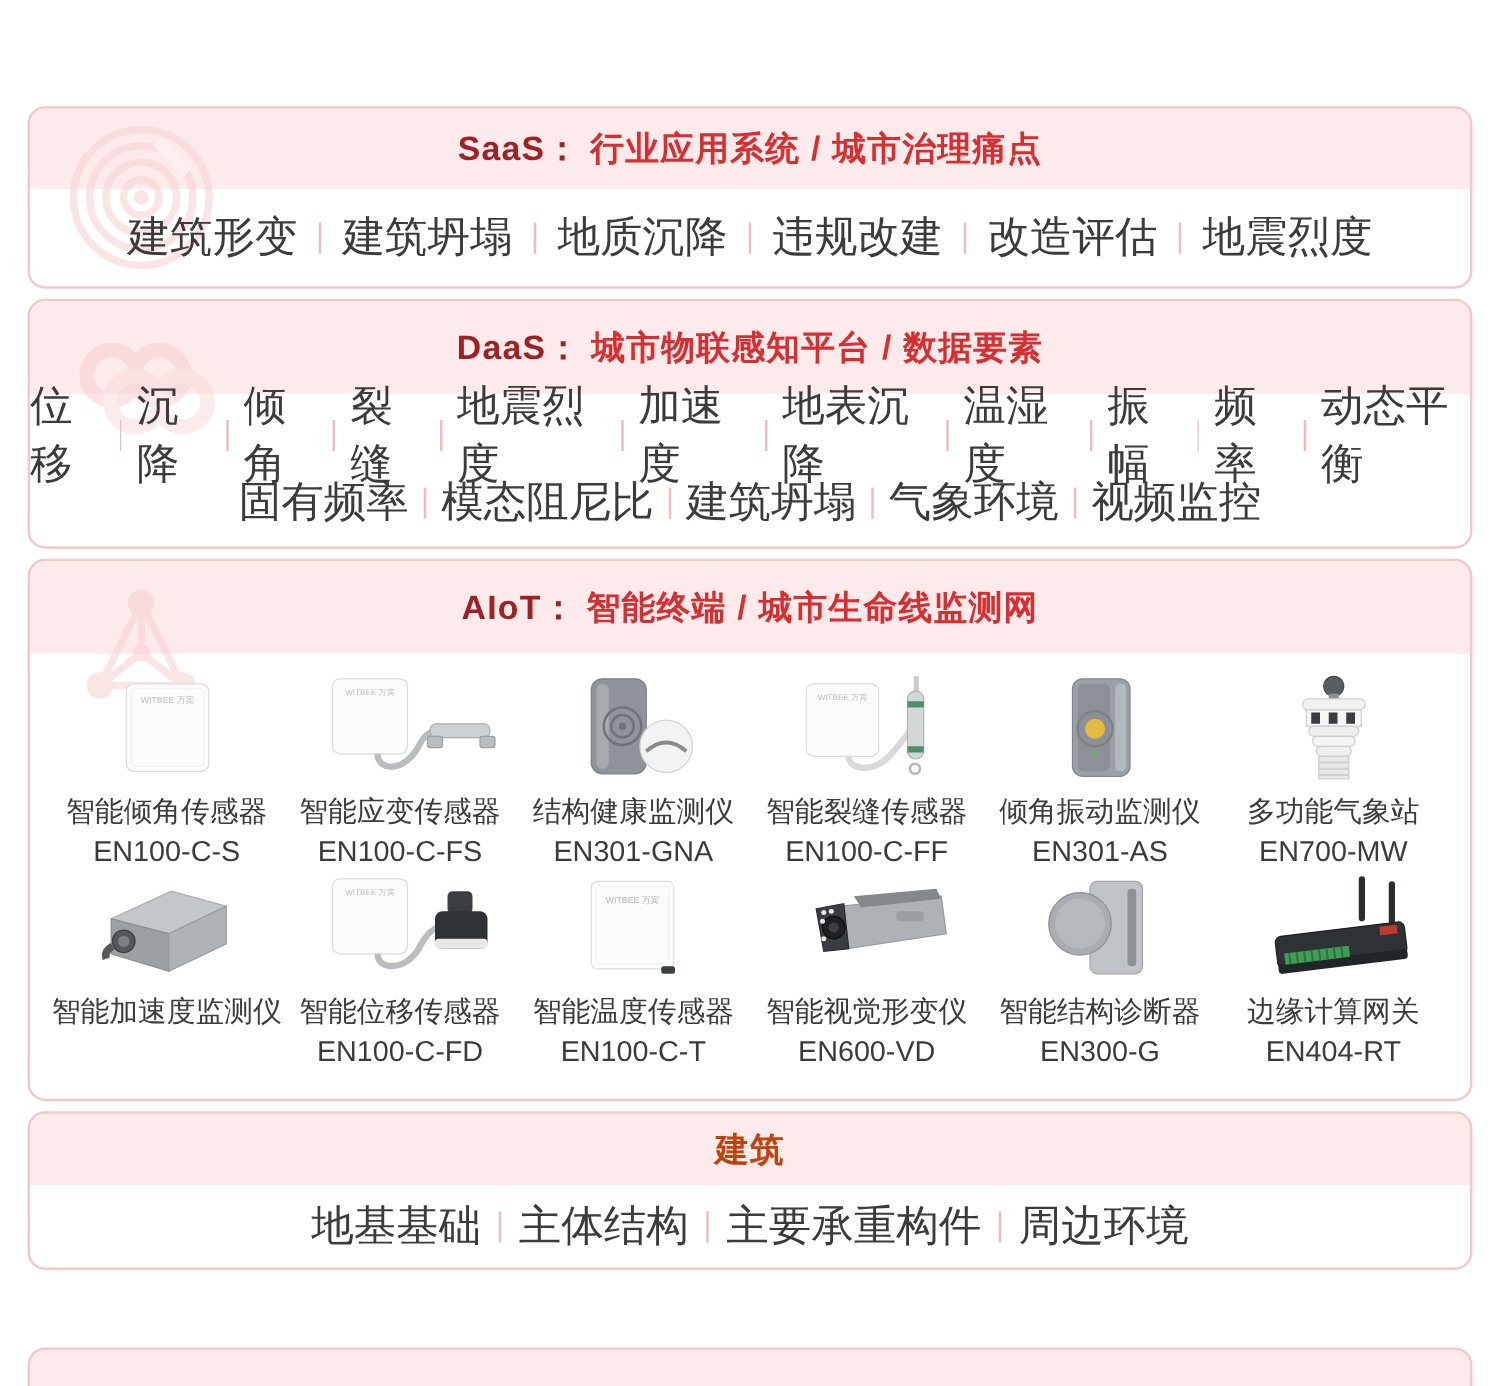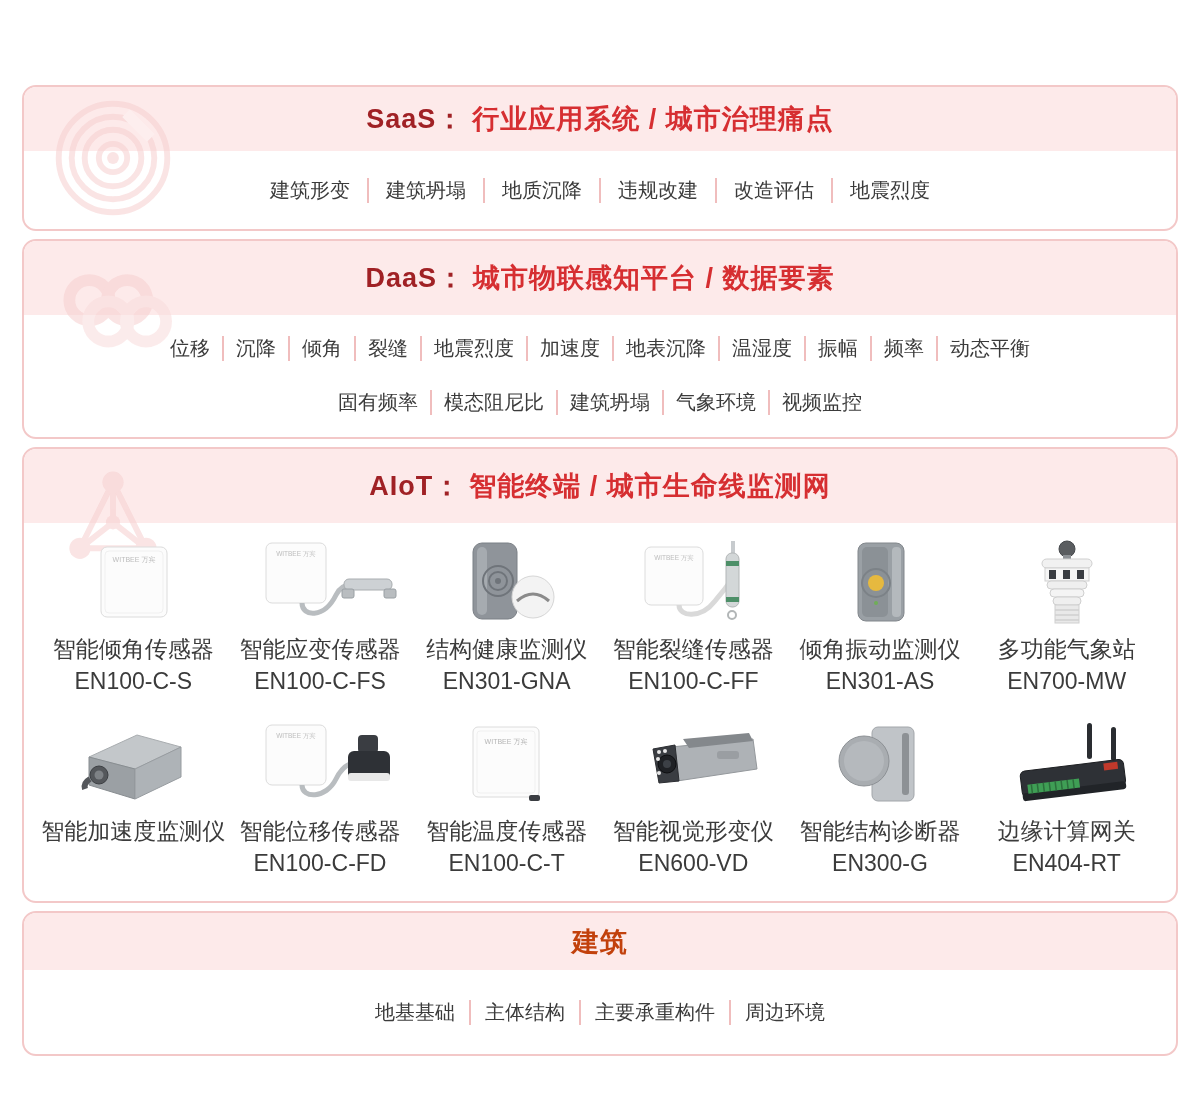--- a/index.html
+++ b/index.html
@@ -5,31 +5,31 @@
   html,body{margin:0;padding:0;background:#ffffff;}
   body{font-family:"Liberation Sans","DejaVu Sans",sans-serif;}
   .page{width:1200px;height:1109px;overflow:hidden;padding-top:85px;box-sizing:border-box;background:#fff;}
   .band{position:relative;margin:0 22px 8px;border:2px solid #f3c8c8;border-radius:14px;background:#fff;overflow:hidden;}
   .band-header{background:#fdeaea;height:74px;display:flex;align-items:center;justify-content:center;}
   .band--saas .band-header{height:64px;}
   .band-title{margin:16px;font-size:27px;font-weight:bold;letter-spacing:1px;}
   .t-prefix{color:#a02125;}
   .t-main{color:#d62e31;margin-left:8px;}
   .t-solo{color:#c2410c;}
-  .items{display:flex;align-items:center;justify-content:center;font-size:20px;color:#3b3b3b;position:relative;z-index:2;}
+  .items{display:flex;align-items:center;justify-content:center;font-size:34px;color:#3b3b3b;position:relative;z-index:2;}
   .items-saas{height:78px;}
-  .items-building{height:84px;}
+  .items-building{height:66px;}
   .daas-rows{padding:6px 0 8px;}
   .daas-rows .items{height:54px;}
   .sep{width:2px;height:25px;background:#f0bdbd;display:inline-block;}
   .items-saas .sep{margin:0 17px;}
   .items-daas .sep{margin:0 12px;}
   .items-building .sep{margin:0 14px;}
   .wm{position:absolute;left:30px;top:12px;width:118px;height:118px;opacity:.55;z-index:1;pointer-events:none;}
-  .products{display:grid;grid-template-columns:repeat(6,1fr);padding:14px 16px 22px;row-gap:22px;position:relative;z-index:2;}
+  .products{display:grid;grid-template-columns:repeat(6,1fr);padding:14px 16px 22px;position:relative;z-index:2;}
   .product{text-align:center;}
   .product-img{height:90px;display:flex;align-items:flex-end;justify-content:center;margin-bottom:6px;}
   .product-name,.product-model{font-size:23px;color:#3b3b3b;line-height:32px;white-space:nowrap;}
   .partial-band{margin:62px 22px 0;height:60px;background:#fdeaea;border:2px solid #f3c8c8;border-radius:14px;}
   svg{display:block;}
 </style>
 </head>
 <body>
 
 <div class="page">

